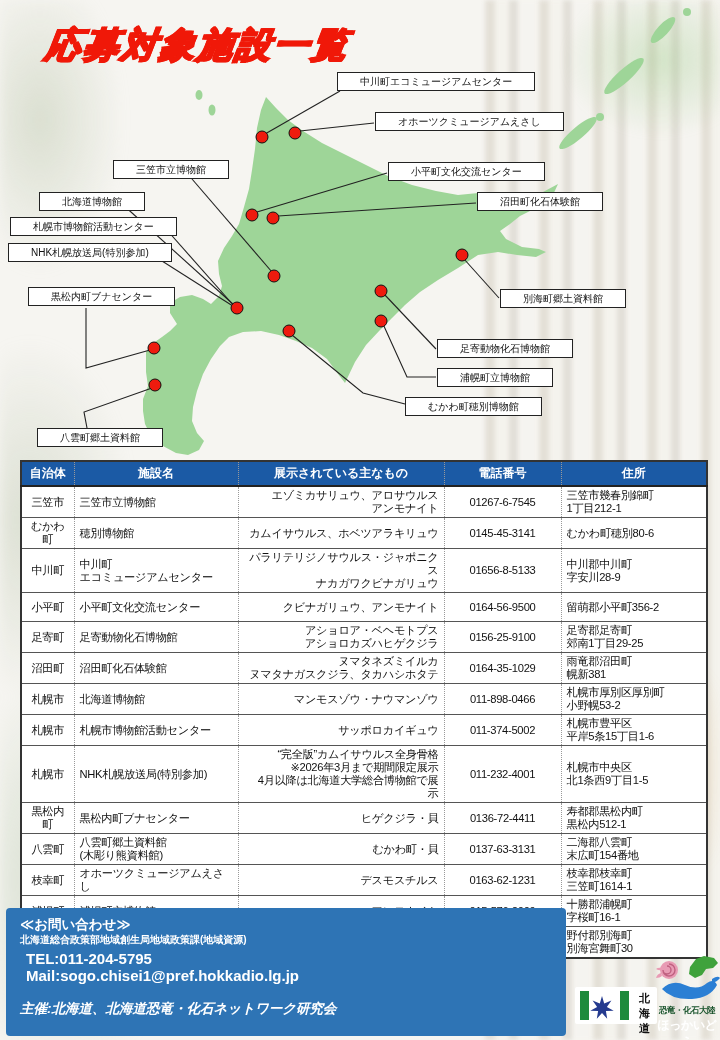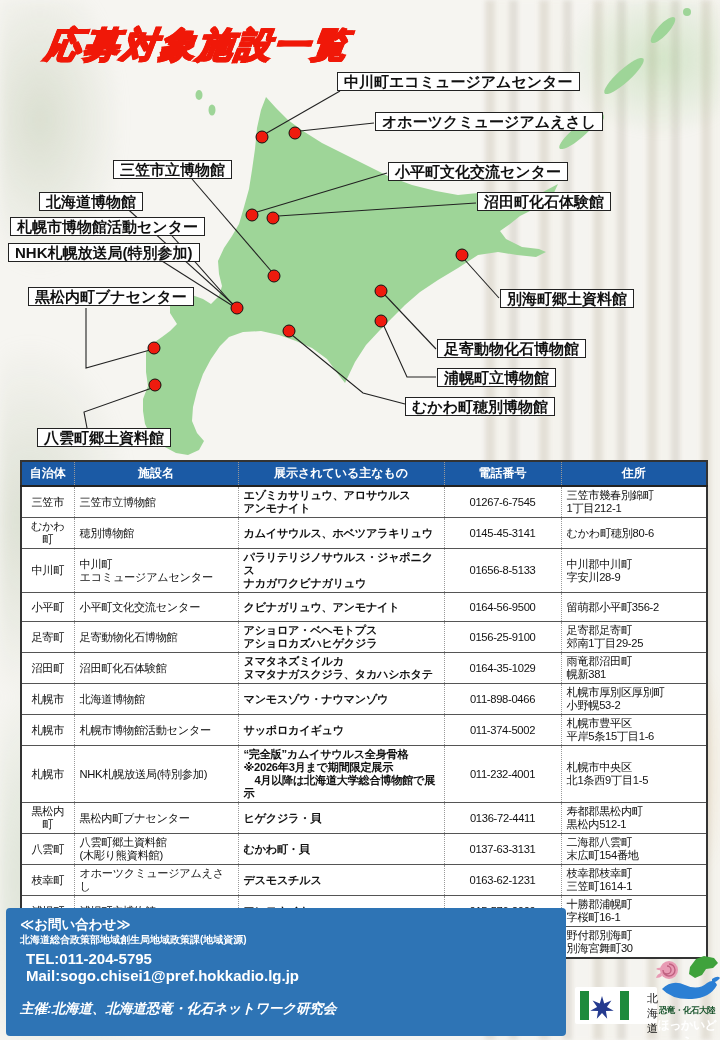--- a/index.html
+++ b/index.html
@@ -28,53 +28,53 @@
   
   .title{position:absolute;left:46px;top:22px;margin:0;z-index:6;
     font-size:35px;font-weight:bold;font-style:italic;letter-spacing:3px;
     transform:skewX(-8deg);color:#fff;
     -webkit-text-stroke:2px #f01808;
     text-shadow:0 0 1px #f01808,1px 1px 0 #f01808,-1px -1px 0 #f01808,1px -1px 0 #f01808,-1px 1px 0 #f01808;}
 
   
   .map-svg{position:absolute;left:0;top:0;width:720px;height:460px;z-index:2;}
   .map-label{position:absolute;z-index:5;background:#fff;border:1px solid #222;
-    padding:2px 6px;font-size:15px;line-height:13px;white-space:nowrap;color:#111;font-weight:bold;}
+    padding:2px 22px;font-size:10px;line-height:13px;white-space:nowrap;color:#111;}
   .connector{stroke:#222;stroke-width:1.1;fill:none;}
   .island{fill:#9ed598;}
   .fdot{fill:#ee1b0e;stroke:#111;stroke-width:1;}
 
   
   table.fac{position:absolute;left:20px;top:460px;width:686px;z-index:4;
     border-collapse:collapse;background:#fff;border:2px solid #333;table-layout:fixed;}
   table.fac th{background:#1b5aa5;color:#fff;font-size:12px;font-weight:bold;
     padding:3px 2px;border-bottom:2px solid #222;text-align:center;}
   table.fac td{font-size:11.2px;letter-spacing:-.3px;line-height:13px;color:#111;
     padding:2px 5px;height:24px;vertical-align:middle;white-space:pre-line;
     border-top:1px solid #555;}
   table.fac th + th, table.fac td + td{border-left:1px dotted #999;}
   td.col-muni{text-align:center;padding:2px 1px;}
   td.col-tel{text-align:center;font-size:12px;letter-spacing:0;}
-  td.col-ex{color:#e8380d;font-weight:700;letter-spacing:-.7px;padding:2px 2px 2px 4px;}
+  td.col-ex{color:#e8380d;font-weight:400;letter-spacing:-.7px;padding:2px 2px 2px 4px;text-align:right;}
   .w-muni{width:53px;} .w-fac{width:164px;} .w-ex{width:206px;} .w-tel{width:117px;} .w-addr{width:146px;}
 
   
   .footer{position:absolute;left:6px;top:908px;width:560px;height:128px;z-index:4;
     background:#2e74b5;border-radius:4px;color:#fff;}
   .f-line{position:absolute;left:14px;font-weight:bold;white-space:nowrap;}
   .f-inq{top:8px;font-size:13.5px;}
   .f-dep{top:25px;font-size:10px;}
   .f-tel{top:42px;left:20px;font-size:15px;}
   .f-mail{top:59px;left:20px;font-size:15px;}
   .f-org{top:92px;font-size:13.5px;font-style:italic;}
 
   .flag-logo{position:absolute;left:569px;top:79px;width:82px;height:37px;background:#fff;
     border-radius:2px;}
   .flag-logo svg{position:absolute;left:0;top:0;}
-  .flag-text{position:absolute;left:72px;top:4px;font-size:11px;font-weight:normal;color:#111;}
+  .flag-text{position:absolute;left:64px;top:4px;font-size:11px;font-weight:bold;color:#111;}
   .mascot{position:absolute;left:646px;top:47px;width:70px;text-align:center;}
   .mascot-line1{font-size:8.5px;font-weight:bold;color:#17522a;letter-spacing:-.5px;}
   .mascot-line2{font-size:12px;font-weight:bold;color:#fff;letter-spacing:-.5px;}
 </style>
 </head>
 <body>
 
 <div class="page">
 
   <div class="bg-left"></div>

